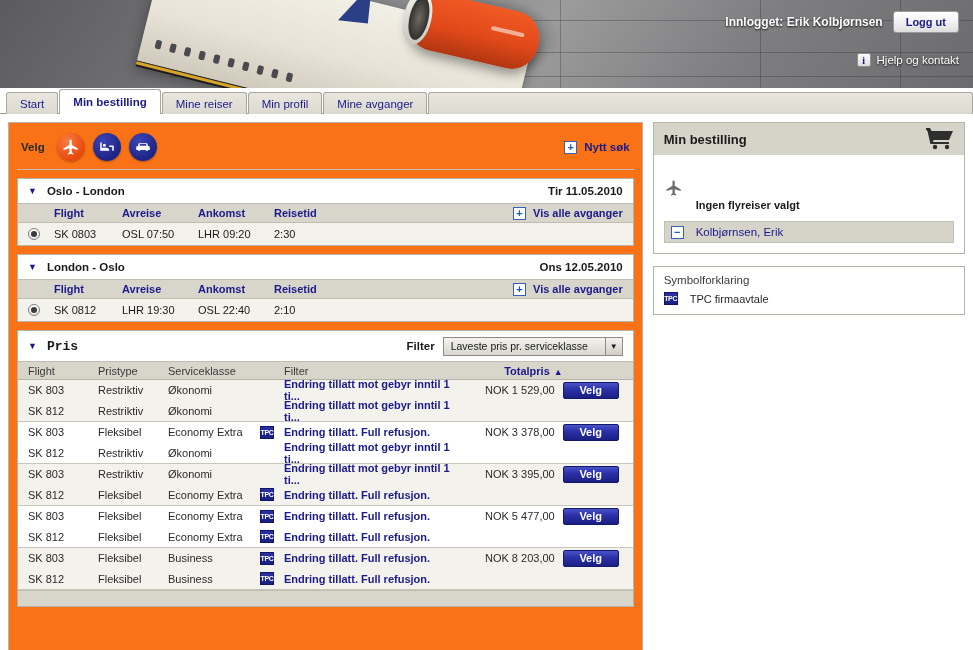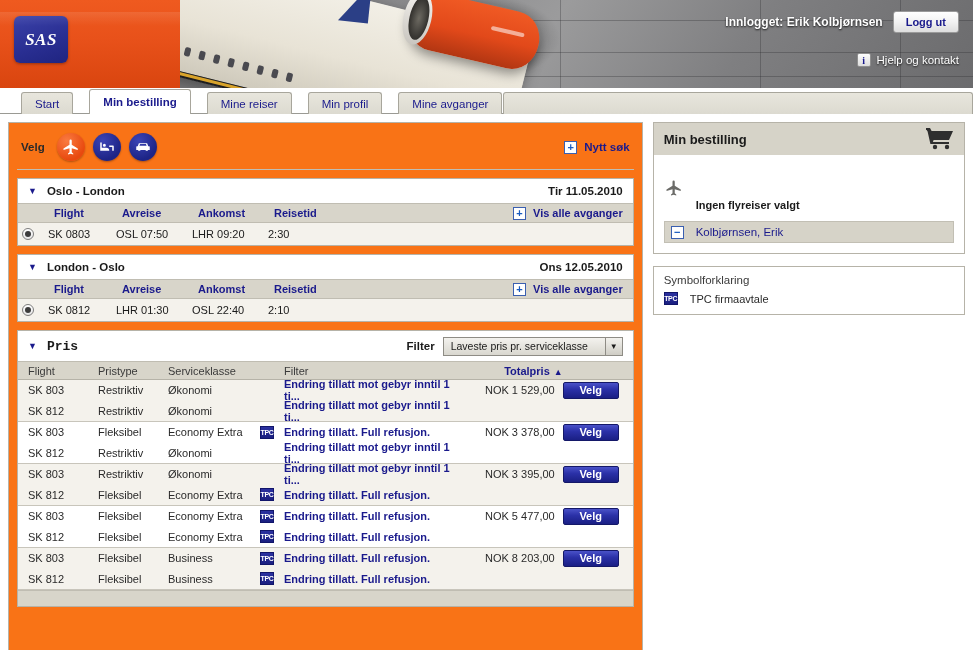--- a/index.html
+++ b/index.html
@@ -156,21 +156,21 @@
     height: 22px;
     padding: 0 13px;
     margin-right: 1px;
     display: flex; align-items: center;
     background: linear-gradient(180deg, #e8e6dd 0%, #dcdad0 100%);
     border: 1px solid #a8a69c;
     border-bottom: none;
     border-radius: 3px 3px 0 0;
     color: #1a1a8c; font-size: 11.5px;
     cursor: pointer;
-    position: relative; top: 1px; margin-left: 15px;
+    position: relative; top: 1px;
   }
   .tab.active {
     background: #ffffff;
     font-weight: bold;
     height: 25px;
     top: 1px;
     z-index: 3;
   }
   .tab-filler {
     flex: 1;
@@ -268,21 +268,21 @@
   }
   .c-radio { width: 26px; }
   .c-flight { width: 68px; }
   .c-dep { width: 76px; }
   .c-arr { width: 76px; }
   .c-dur { flex: 1; }
   .vis-alle { display: flex; align-items: center; gap: 7px; cursor: pointer; }
 
   .seg-row {
     display: flex; align-items: center;
-    height: 22px; padding: 0 4px;
+    height: 22px; padding: 0 10px;
     background: #f4f2ec;
     color: #1a1a1a; font-size: 11px;
   }
   .radio {
     width: 12px; height: 12px; border-radius: 50%;
     border: 1px solid #7d7d7d;
     background: linear-gradient(180deg,#ffffff,#e6e6e6);
     display: flex; align-items: center; justify-content: center;
     cursor: pointer;
   }
@@ -434,25 +434,20 @@
       </div>
     </div>
     <div class="tailfin"></div>
     <div class="engine">
       <div class="engine-lip"></div>
       <div class="engine-fan"></div>
       <div class="engine-mark"></div>
     </div>
   </div>
 
-  <div class="banner-orange">
-    <div class="sas-logo">
-      <span>SAS</span>
-    </div>
-  </div>
 
   <div class="login-row">
     <span class="login-name">Innlogget: Erik Kolbjørnsen</span>
     <button class="btn-logout">Logg ut</button>
   </div>
 
   <div class="help-row">
     <span class="help-ico">i</span>
     <span class="help-txt">Hjelp og kontakt</span>
   </div>
@@ -553,21 +548,21 @@
           <span>Vis alle avganger</span>
         </span>
       </div>
       <div class="seg-row">
         <span class="c-radio">
             <span class="radio">
               <i></i>
             </span>
           </span>
         <span class="c-flight">SK 0812</span>
-        <span class="c-dep">LHR 01:30</span>
+        <span class="c-dep">LHR 19:30</span>
         <span class="c-arr">OSL 22:40</span>
         <span class="c-dur">2:10</span>
       </div>
     </div>
 
     <div class="price-card">
       <div class="price-head">
         <span class="tri">▼</span>
         <span class="price-title">Pris</span>
         <span class="filter-wrap">

